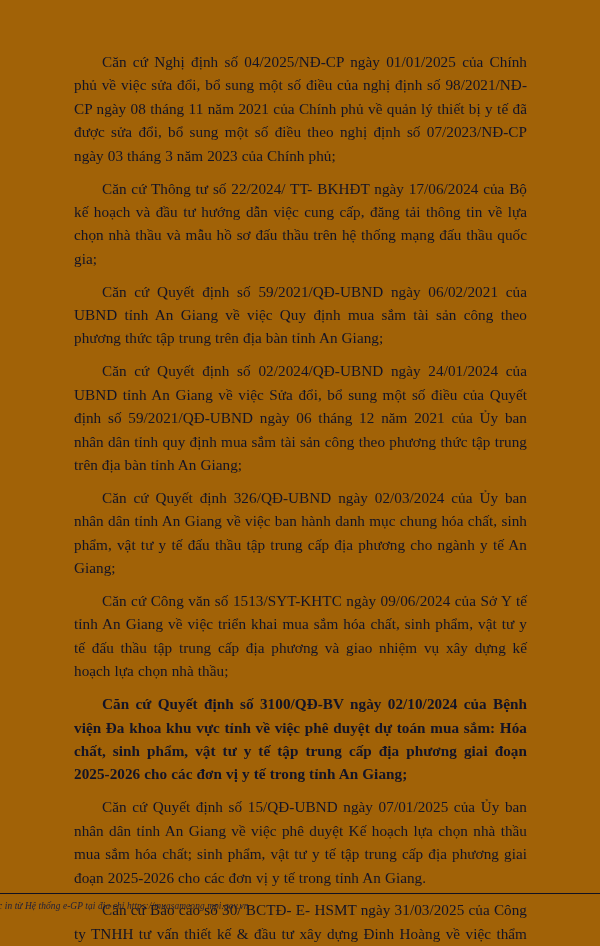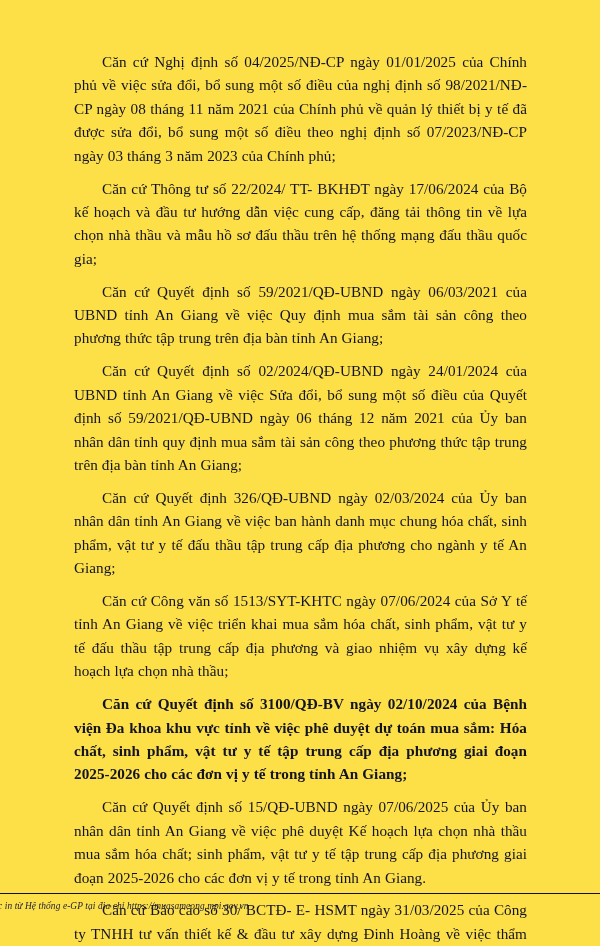--- a/index.html
+++ b/index.html
@@ -13,21 +13,21 @@
     background: #ffffff;
     font-family: "Liberation Serif", "DejaVu Serif", serif;
     color: #0d0d1a;
     position: relative;
     overflow: hidden;
   }
 
   #page {
     position: absolute;
     inset: 0;
-    background: #fde047;
+    background: #a16207;
   }
 
   #doc-body {
     position: absolute;
     left: 74px;
     top: 50px;
     width: 453px;
   }
 
   .para {
@@ -93,31 +93,31 @@
 <body>
 
 <div id="page">
 
   <div id="doc-body">
 
     <p class="para p1">Căn cứ Nghị định số 04/2025/NĐ-CP ngày 01/01/2025 của Chính phủ về việc sửa đổi, bổ sung một số điều của nghị định số 98/2021/NĐ-CP ngày 08 tháng 11 năm 2021 của Chính phủ về quản lý thiết bị y tế đã được sửa đổi, bổ sung một số điều theo nghị định số 07/2023/NĐ-CP ngày 03 tháng 3 năm 2023 của Chính phủ;</p>
 
     <p class="para p2">Căn cứ Thông tư số 22/2024/ TT- BKHĐT ngày 17/06/2024 của Bộ kế hoạch và đầu tư hướng dẫn việc cung cấp, đăng tải thông tin về lựa chọn nhà thầu và mẫu hồ sơ đấu thầu trên hệ thống mạng đấu thầu quốc gia;</p>
 
-    <p class="para p3">Căn cứ Quyết định số 59/2021/QĐ-UBND ngày 06/03/2021 của UBND tỉnh An Giang về việc Quy định mua sắm tài sản công theo phương thức tập trung trên địa bàn tỉnh An Giang;</p>
+    <p class="para p3">Căn cứ Quyết định số 59/2021/QĐ-UBND ngày 06/02/2021 của UBND tỉnh An Giang về việc Quy định mua sắm tài sản công theo phương thức tập trung trên địa bàn tỉnh An Giang;</p>
 
     <p class="para p4">Căn cứ Quyết định số 02/2024/QĐ-UBND ngày 24/01/2024 của UBND tỉnh An Giang về việc Sửa đổi, bổ sung một số điều của Quyết định số 59/2021/QĐ-UBND ngày 06 tháng 12 năm 2021 của Ủy ban nhân dân tỉnh quy định mua sắm tài sản công theo phương thức tập trung trên địa bàn tỉnh An Giang;</p>
 
     <p class="para p5">Căn cứ Quyết định 326/QĐ-UBND ngày 02/03/2024 của Ủy ban nhân dân tỉnh An Giang về việc ban hành danh mục chung hóa chất, sinh phẩm, vật tư y tế đấu thầu tập trung cấp địa phương cho ngành y tế An Giang;</p>
 
-    <p class="para p6">Căn cứ Công văn số 1513/SYT-KHTC ngày 07/06/2024 của Sở Y tế tỉnh An Giang về việc triển khai mua sắm hóa chất, sinh phẩm, vật tư y tế đấu thầu tập trung cấp địa phương và giao nhiệm vụ xây dựng kế hoạch lựa chọn nhà thầu;</p>
+    <p class="para p6">Căn cứ Công văn số 1513/SYT-KHTC ngày 09/06/2024 của Sở Y tế tỉnh An Giang về việc triển khai mua sắm hóa chất, sinh phẩm, vật tư y tế đấu thầu tập trung cấp địa phương và giao nhiệm vụ xây dựng kế hoạch lựa chọn nhà thầu;</p>
 
     <p class="para p7">Căn cứ Quyết định số 3100/QĐ-BV ngày 02/10/2024 của Bệnh viện Đa khoa khu vực tỉnh về việc phê duyệt dự toán mua sắm: Hóa chất, sinh phẩm, vật tư y tế tập trung cấp địa phương giai đoạn 2025-2026 cho các đơn vị y tế trong tỉnh An Giang;</p>
 
-    <p class="para p8">Căn cứ Quyết định số 15/QĐ-UBND ngày 07/06/2025 của Ủy ban nhân dân tỉnh An Giang về việc phê duyệt Kế hoạch lựa chọn nhà thầu mua sắm hóa chất; sinh phẩm, vật tư y tế tập trung cấp địa phương giai đoạn 2025-2026 cho các đơn vị y tế trong tỉnh An Giang.</p>
+    <p class="para p8">Căn cứ Quyết định số 15/QĐ-UBND ngày 07/01/2025 của Ủy ban nhân dân tỉnh An Giang về việc phê duyệt Kế hoạch lựa chọn nhà thầu mua sắm hóa chất; sinh phẩm, vật tư y tế tập trung cấp địa phương giai đoạn 2025-2026 cho các đơn vị y tế trong tỉnh An Giang.</p>
 
     <p class="para p9">Căn cứ Báo cáo số 30/ BCTĐ- E- HSMT ngày 31/03/2025 của Công ty TNHH tư vấn thiết kế &amp; đầu tư xây dựng Đinh Hoàng về việc thẩm định EHSMT Gói thầu số 1: Vật tư y tế (1.375 phần riêng biệt) Thuộc dự toán mua sắm Hóa chất, sinh phẩm, vật tư y tế tập trung cấp địa phương giai đoạn 2025-2026 cho các đơn vị y tế trong tỉnh An Giang.</p>
 
   </div>
 
   <div id="footer">
     <div id="footer-rule"></div>
     <div id="footer-note">c in từ Hệ thống e-GP tại địa chỉ https://muasamcong.mpi.gov.vn</div>
   </div>
 

